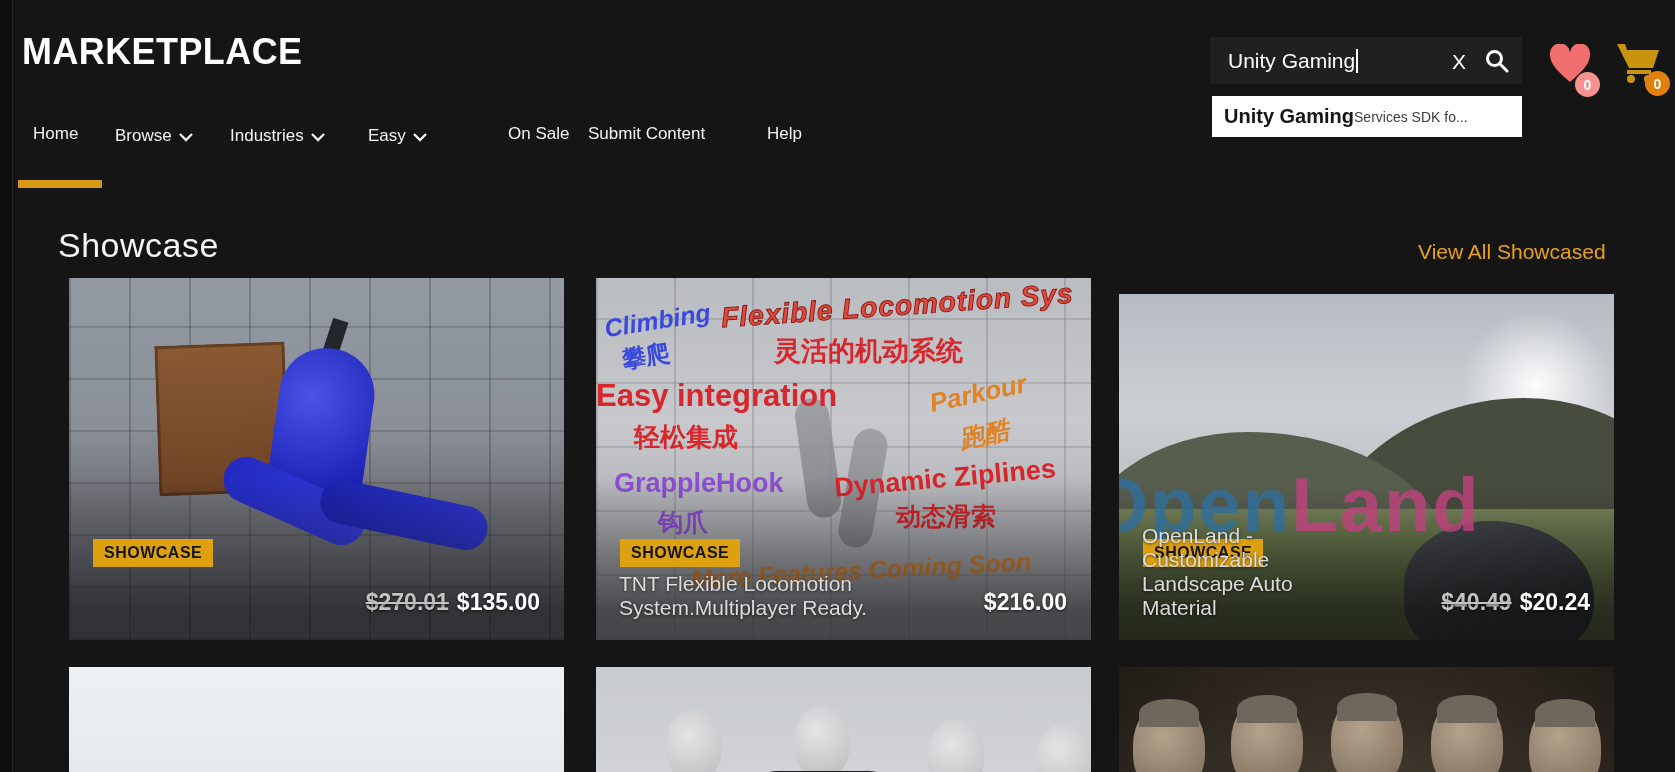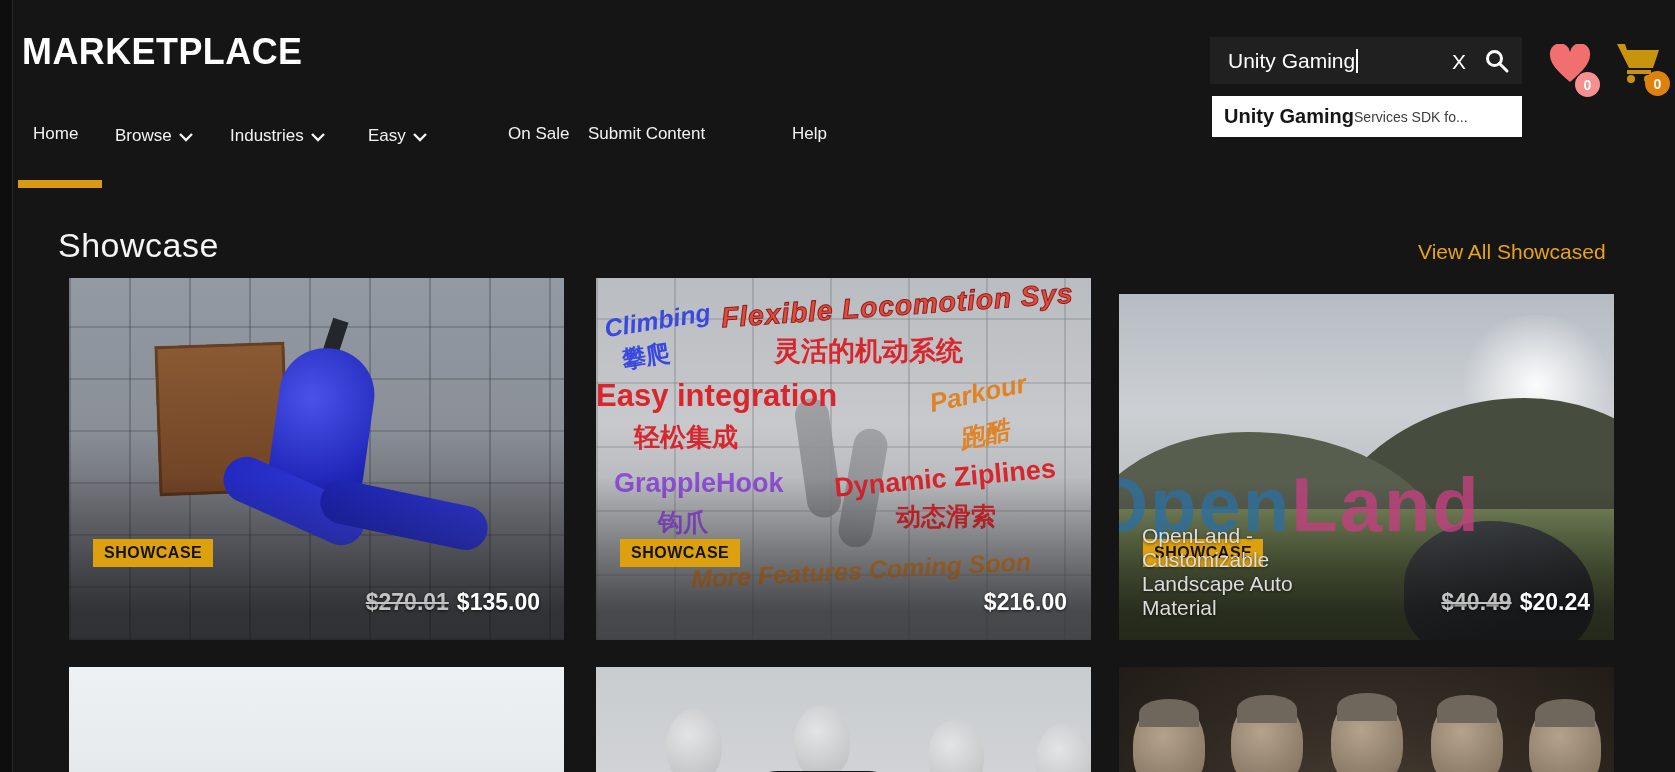--- a/index.html
+++ b/index.html
@@ -167,21 +167,21 @@
       <span class="chev"><svg width="14" height="9" viewBox="0 0 14 9">
           <polyline points="1,1 7,7 13,1" fill="none" stroke="#f2f2f2" stroke-width="2.4"></polyline>
         </svg></span>
     </div>
   <div class="nav-item" style="left:508px;">
       <span>On Sale</span>
     </div>
   <div class="nav-item" style="left:588px;">
       <span>Submit Content</span>
     </div>
-  <div class="nav-item" style="left:767px;margin-left:25px;">
+  <div class="nav-item" style="left:767px;">
       <span>Help</span>
     </div>
   <div class="nav-underline"></div>
 
   <div class="sc-heading">Showcase</div>
   <div class="view-all">View All Showcased</div>
 
   <div class="card r1 c1">
     <div class="art art-rpg">
       <div class="grid"></div>
@@ -212,20 +212,21 @@
       <div class="ot ot-orange ital" style="left:333px; top:100px; font-size:26px; transform:rotate(-12deg);">Parkour</div>
       <div class="ot ot-orange ital" style="left:363px; top:140px; font-size:25px; transform:rotate(-12deg);">跑酷</div>
       <div class="ot ot-purple" style="left:18px; top:190px; font-size:27px;">GrappleHook</div>
       <div class="ot ot-purple" style="left:62px; top:228px; font-size:25px;">钩爪</div>
       <div class="ot ot-red" style="left:238px; top:185px; font-size:27px; transform:rotate(-5deg);">Dynamic Ziplines</div>
       <div class="ot ot-red" style="left:300px; top:222px; font-size:25px;">动态滑索</div>
       <div class="ot ot-orange ital" style="left:95px; top:278px; font-size:25px; transform:rotate(-3deg); opacity:.9;">More Features Coming Soon</div>
       <div class="shade"></div>
     </div>
     <div class="badge">SHOWCASE</div>
+    <div class="title t2">TNT Flexible Locomotion System.Multiplayer Ready.</div>
     <div class="price">
       <span class="new">$216.00</span>
     </div>
   </div>
 
   <div class="card r1 c3">
     <div class="art art-land">
       <div class="sun"></div>
       <div class="mtn2"></div>
       <div class="mtn1"></div>

